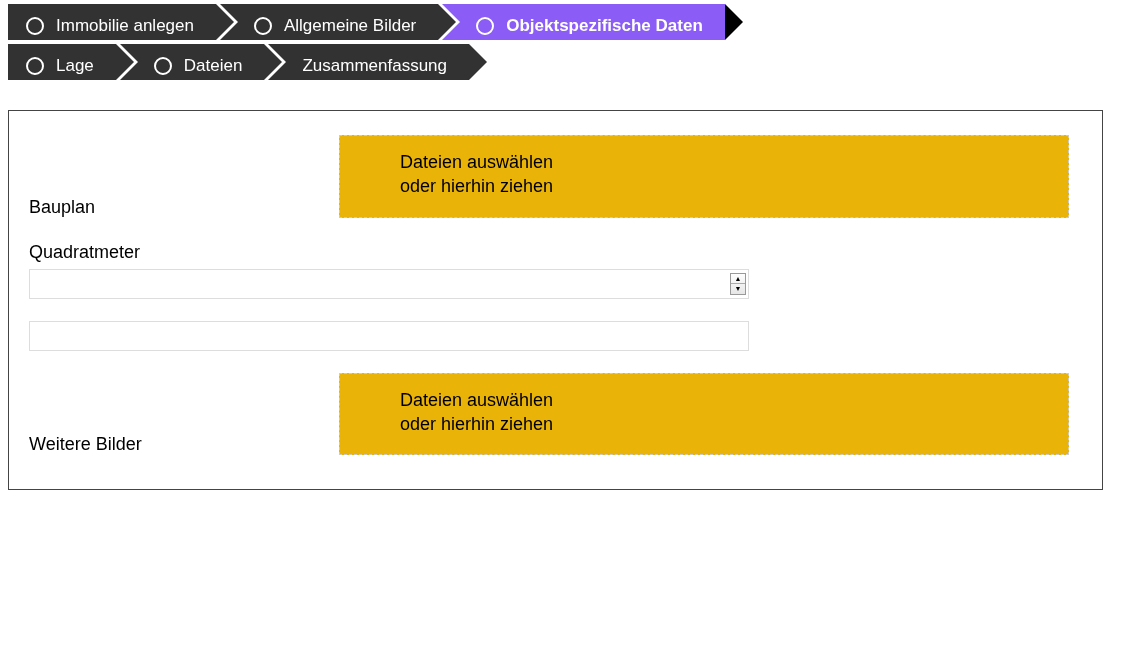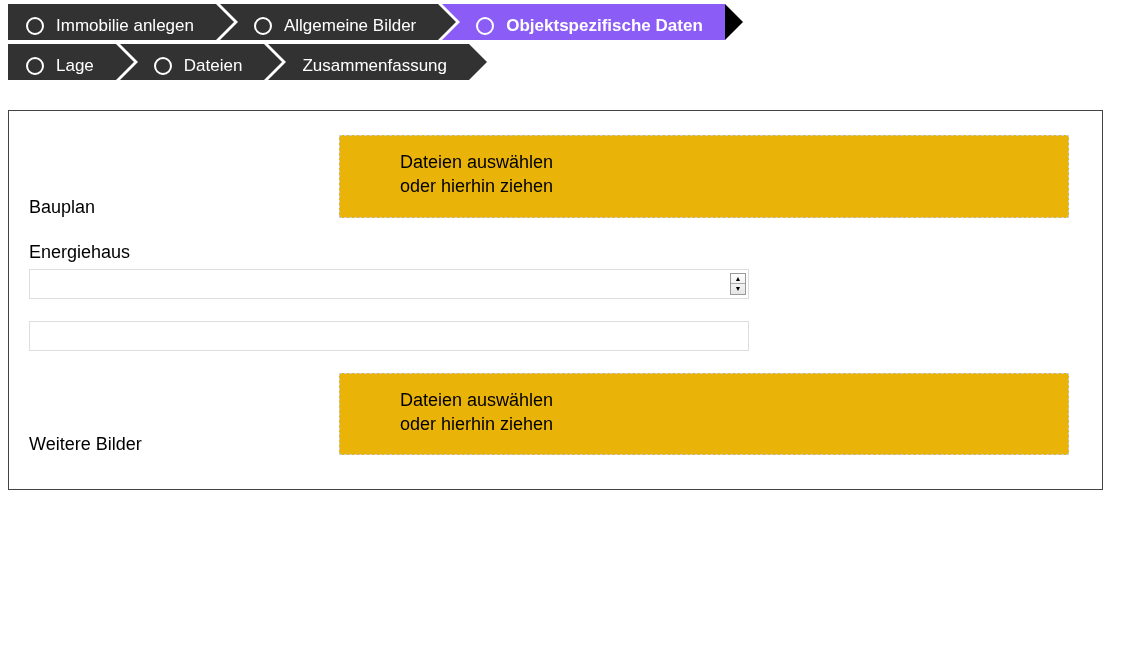--- a/index.html
+++ b/index.html
@@ -183,21 +183,21 @@
 
   <div class="field-row">
     <div class="field-label">Bauplan</div>
     <div class="dropzone">
       <span>Dateien auswählen</span><br>
       <span>oder hierhin ziehen</span>
     </div>
   </div>
 
   <div class="stacked-field">
-    <span class="field-label">Energiehaus</span>
+    <span class="field-label">Quadratmeter</span>
     <div class="number-wrap">
       <input type="text" class="number-input" value="" style="">
       <div class="spinner">
         <div>▲</div>
         <div>▼</div>
       </div>
     </div>
   </div>
 
   <div class="stacked-field">

